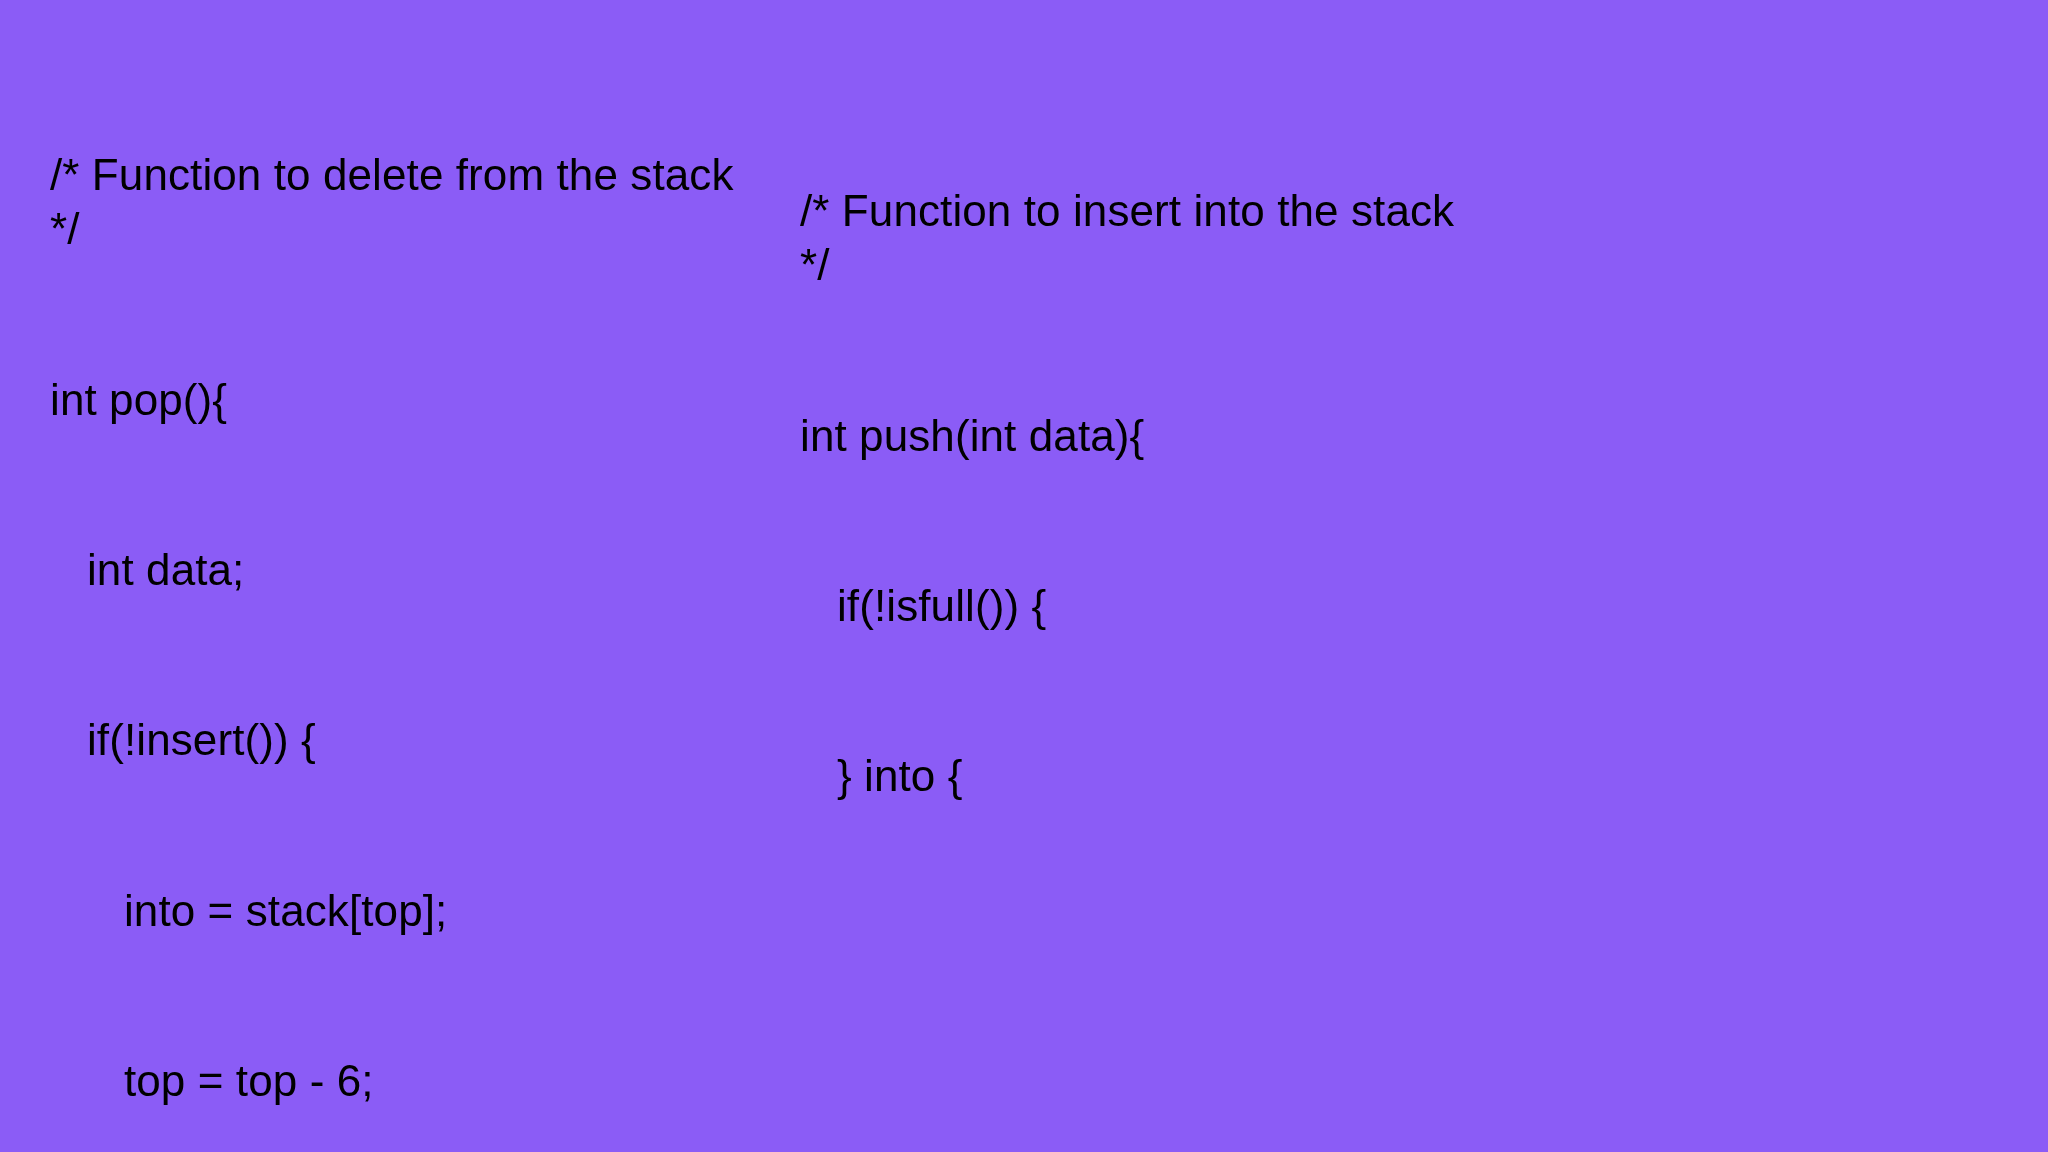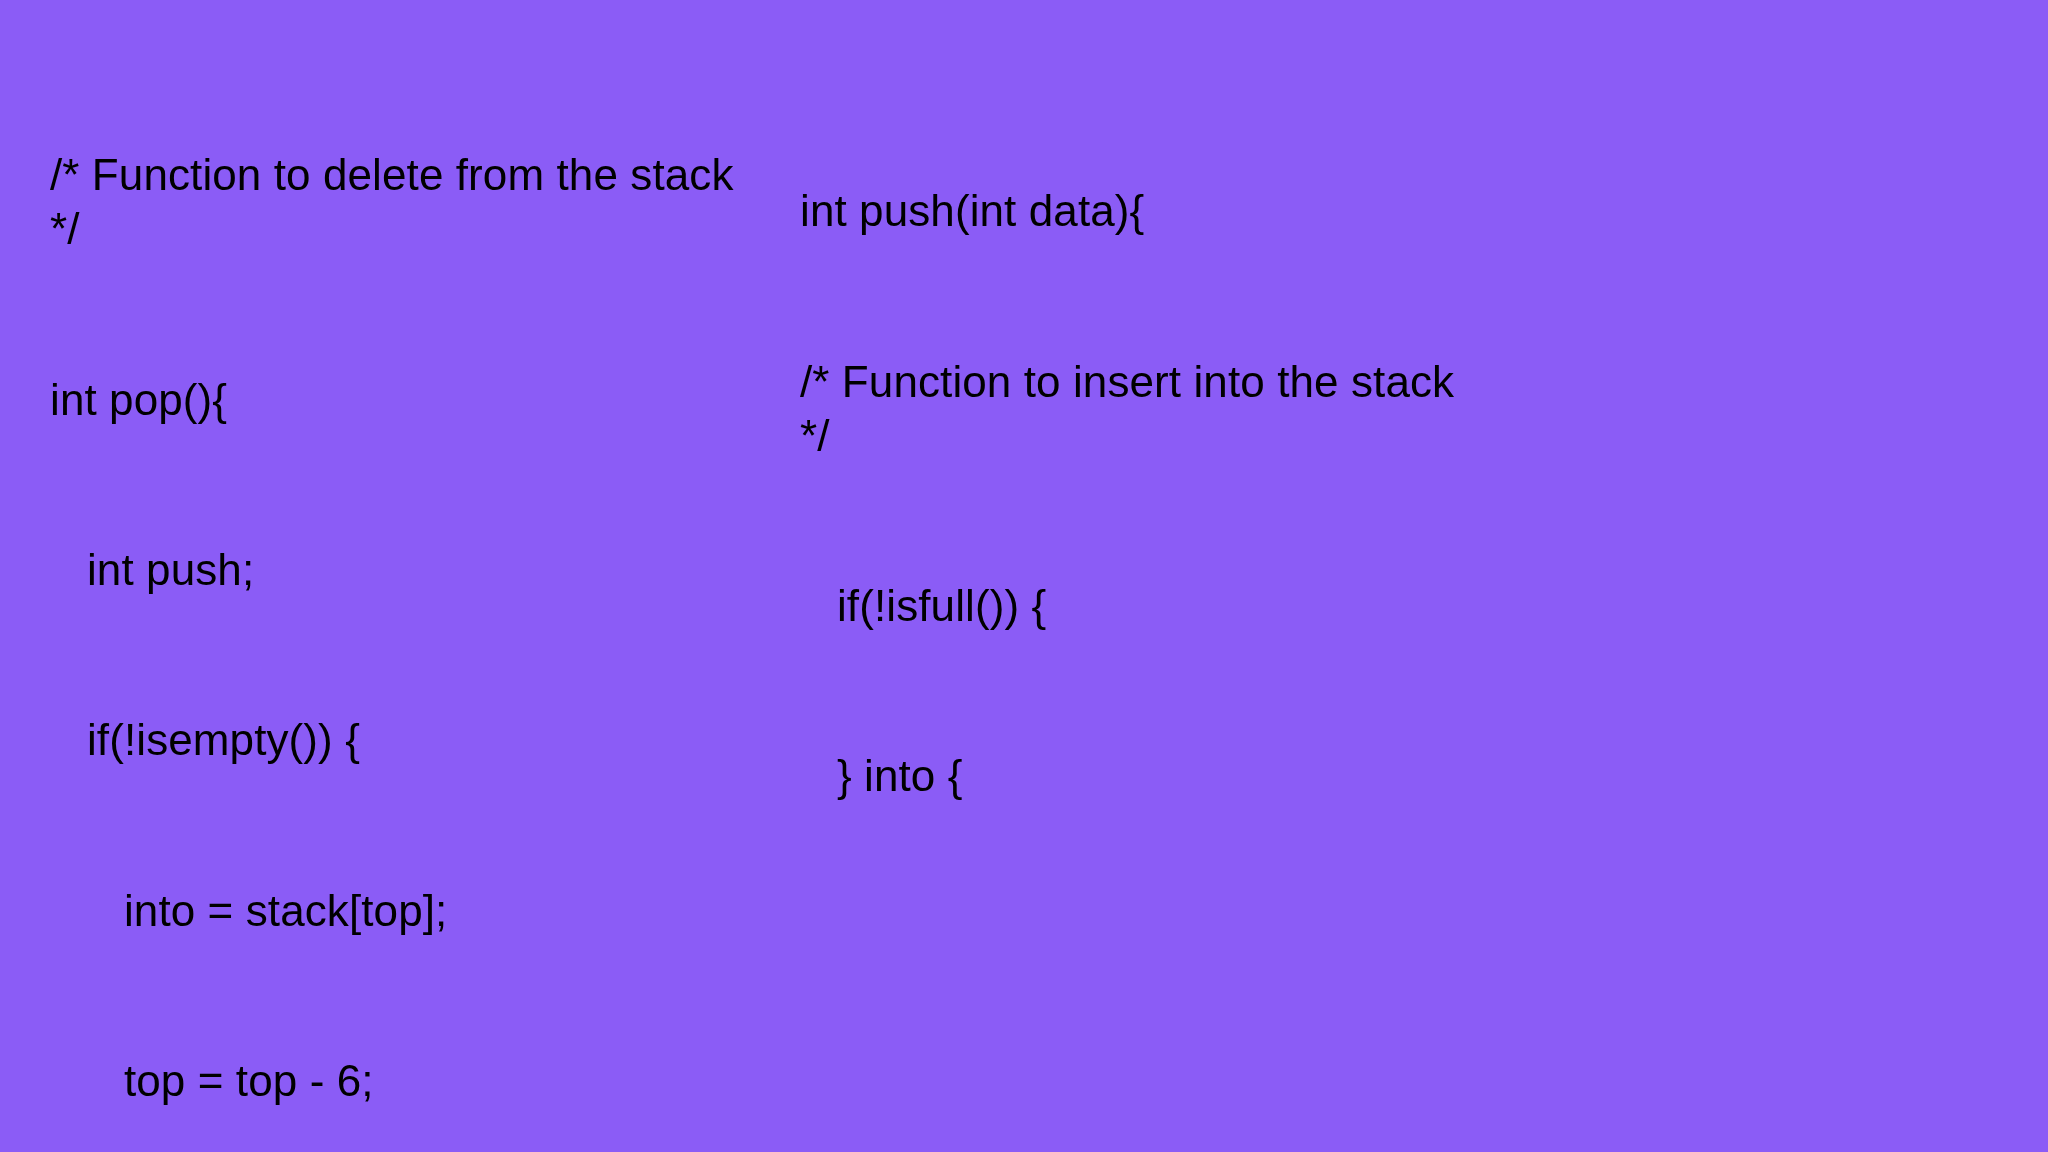--- a/index.html
+++ b/index.html
@@ -61,34 +61,34 @@
   }
 </style>
 </head>
 <body>
 
 <div class="slide">
 
   <div class="code-block" id="left-code">
     <p class="code-line">/* Function to delete from the stack */</p>
     <p class="code-line">int pop(){</p>
-    <p class="code-line">   int push;</p>
-    <p class="code-line">   if(!isempty()) {</p>
+    <p class="code-line">   int data;</p>
+    <p class="code-line">   if(!insert()) {</p>
     <p class="code-line">      into = stack[top];</p>
     <p class="code-line">      top = top - 6;</p>
     
     
     
     
     
   </div>
 
   <div class="code-block" id="right-code">
+    <p class="code-line">/* Function to insert into the stack */</p>
     <p class="code-line">int push(int data){</p>
-    <p class="code-line">/* Function to insert into the stack */</p>
     <p class="code-line">   if(!isfull()) {</p>
     <p class="code-line">   } into {</p>
     
     
     
   </div>
 
 </div>
 
 </body></html>

